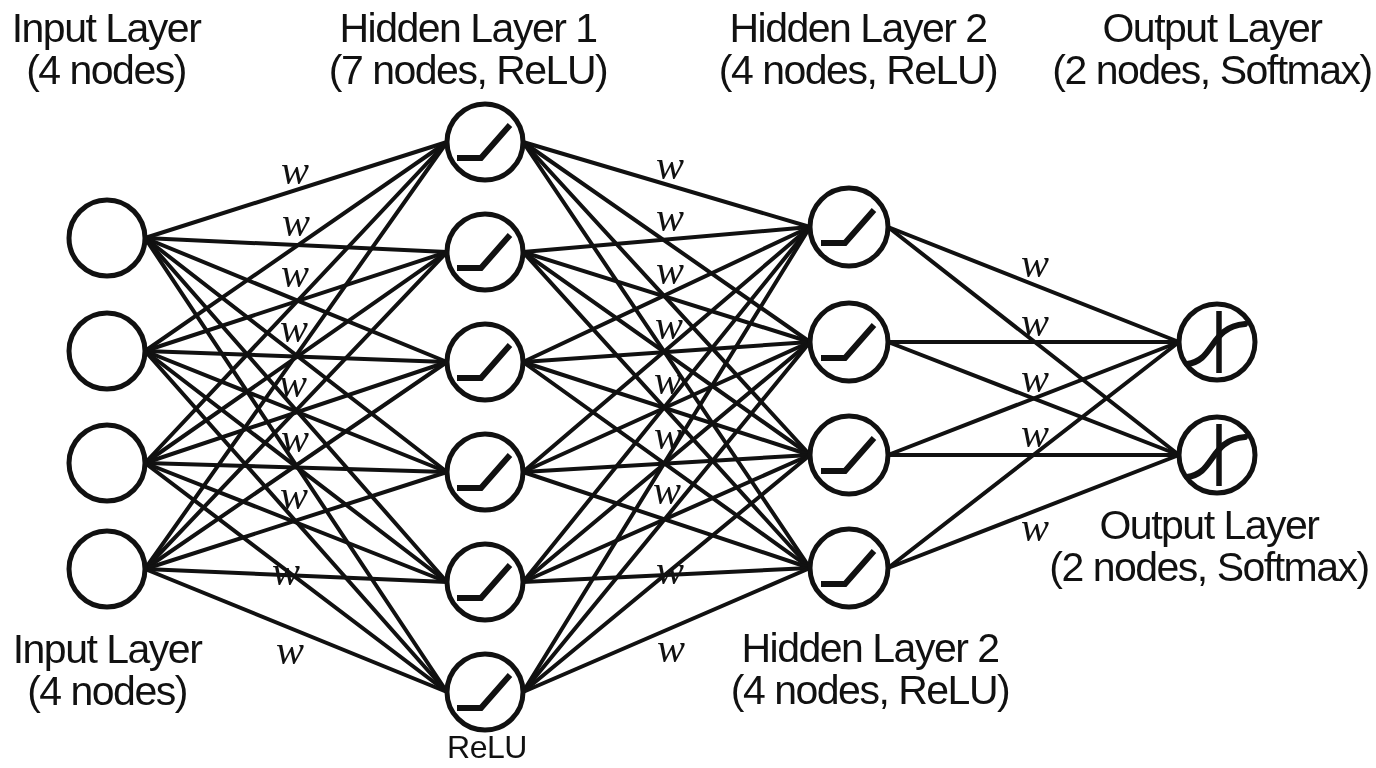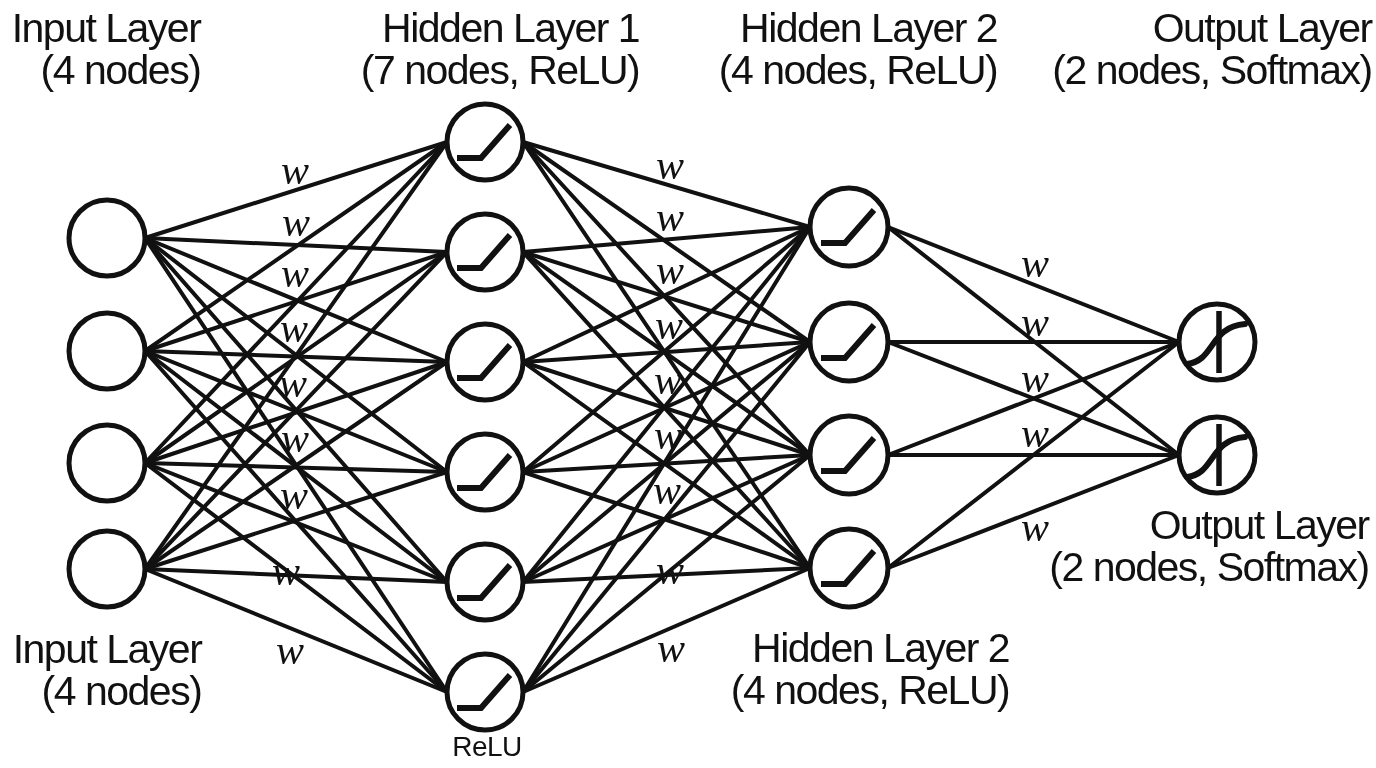--- a/index.html
+++ b/index.html
@@ -3,34 +3,34 @@
 <meta charset="utf-8">
 <style>
   html,body{margin:0;padding:0;background:#ffffff;}
   .stage{
     position:relative;width:1376px;height:768px;background:#ffffff;
     overflow:hidden;font-family:"Liberation Sans","DejaVu Sans",sans-serif;
   }
   #net-svg{position:absolute;left:0;top:0;}
   .label{
     position:absolute;transform:translate(-50%,-50%);
-    text-align:right;color:#111111;white-space:nowrap;z-index:2;
+    text-align:center;color:#111111;white-space:nowrap;z-index:2;
   }
   .sans{
     font-family:"Liberation Sans","DejaVu Sans",sans-serif;
     font-size:41px;line-height:42px;letter-spacing:-1.5px;
   }
   .line{display:block;}
   .weight{
     font-family:"Liberation Serif","DejaVu Serif",serif;
     font-style:italic;font-size:42px;line-height:42px;z-index:3;
   }
   .caption{
     font-family:"Liberation Sans","DejaVu Sans",sans-serif;
-    font-size:28px;letter-spacing:-0.5px;line-height:30px;
+    font-size:32px;letter-spacing:-0.5px;line-height:30px;
   }
 </style>
 </head>
 <body>
 
 <div class="stage">
 
   <svg id="net-svg" width="1376" height="768" viewBox="0 0 1376 768">
     <g id="edges-group">
         <line x1="145" y1="238" x2="447" y2="142" stroke="#111111" stroke-width="4" stroke-linecap="round"></line>
@@ -121,21 +121,21 @@
         <circle cx="1217" cy="455" r="38" fill="#ffffff" stroke="#111111" stroke-width="5"></circle>
         <line x1="1219" y1="424" x2="1219" y2="486" stroke="#111111" stroke-width="5.5"></line>
         <path d="M 1187 477 C 1215 474, 1209 440, 1245 437" fill="none" stroke="#111111" stroke-width="6" stroke-linecap="round"></path>
       </g>
   </svg>
 
   <div class="label sans" style="left: 106px; top: 49px;">
     <span class="line">Input Layer</span>
     <span class="line">(4 nodes)</span>
   </div>
-  <div class="label sans" style="left: 500px; top: 49px;">
+  <div class="label sans" style="left: 468px; top: 49px;">
     <span class="line">Hidden Layer 1</span>
     <span class="line">(7 nodes, ReLU)</span>
   </div>
   <div class="label sans" style="left: 858px; top: 49px;">
     <span class="line">Hidden Layer 2</span>
     <span class="line">(4 nodes, ReLU)</span>
   </div>
   <div class="label sans" style="left: 1212px; top: 49px;">
     <span class="line">Output Layer</span>
     <span class="line">(2 nodes, Softmax)</span>

